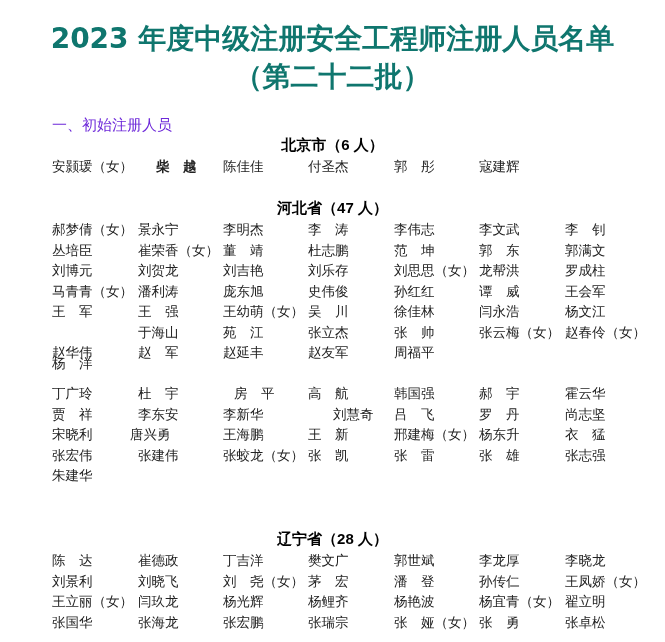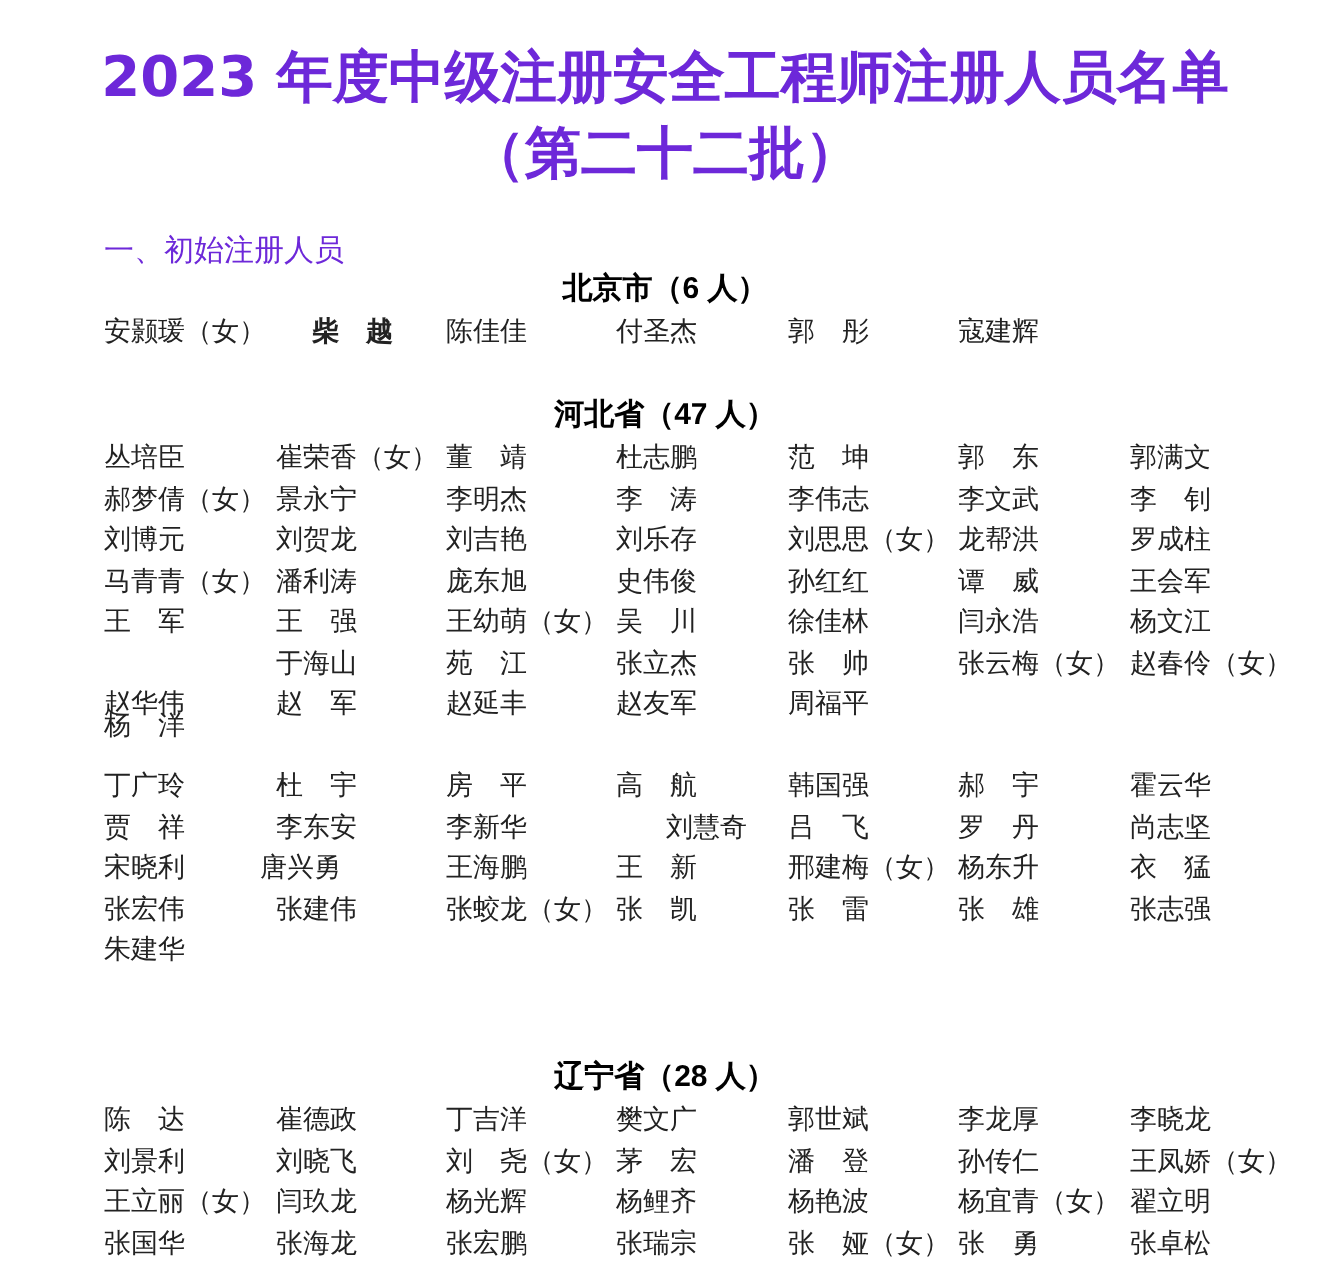--- a/index.html
+++ b/index.html
@@ -1,20 +1,20 @@
 <!DOCTYPE html>
 <html><head>
 <meta charset="utf-8">
 <style>
   html, body { margin:0; padding:0; background:#ffffff; }
   body { width:665px; height:642px; overflow:hidden; position:relative;
          font-family:"DejaVu Serif","Liberation Serif",serif; color:#111; }
   .title { position:absolute; left:0; width:665px; text-align:center;
            font-family:"DejaVu Sans","Liberation Sans",sans-serif; font-weight:bold;
-           font-size:28px; letter-spacing:0px; color:#6d28d9; }
+           font-size:28px; letter-spacing:0px; color:#0f766e; }
   .t1 { top:20px; }
   .t2 { top:58px; }
   .section { position:absolute; left:52px; top:116px; font-size:15px;
              font-family:"DejaVu Sans","Liberation Sans",sans-serif; color:#6d28d9; }
   .region { position:absolute; left:0; width:665px; }
   .region-head { text-align:center; font-weight:bold; font-size:15px;
                  font-family:Liberation Sans, sans-serif; height:22px; line-height:22px; color:#000; }
   .grid { position:relative; margin-left:52px; }
   .row { height:20.5px; position:relative; }
   .name { position:absolute; top:0; font-size:13.5px; line-height:20px; white-space:nowrap; color:#222; }
@@ -36,36 +36,36 @@
         <span class="name" style="left: 256px;">付圣杰</span>
         <span class="name" style="left: 342px;">郭　彤</span>
         <span class="name" style="left: 427px;">寇建辉</span>
       </div>
     </div>
   </div>
 <div class="region" id="region-1" style="top:197px;">
     <div class="region-head">河北省（47 人）</div>
     <div class="grid">
       <div class="row">
+        <span class="name" style="left: 0px;">郝梦倩（女）</span>
+        <span class="name" style="left: 86px;">景永宁</span>
+        <span class="name" style="left: 171px;">李明杰</span>
+        <span class="name" style="left: 256px;">李　涛</span>
+        <span class="name" style="left: 342px;">李伟志</span>
+        <span class="name" style="left: 427px;">李文武</span>
+        <span class="name" style="left: 513px;">李　钊</span>
+      </div>
+      <div class="row">
         <span class="name" style="left: 0px;">丛培臣</span>
         <span class="name" style="left: 86px;">崔荣香（女）</span>
         <span class="name" style="left: 171px;">董　靖</span>
         <span class="name" style="left: 256px;">杜志鹏</span>
         <span class="name" style="left: 342px;">范　坤</span>
         <span class="name" style="left: 427px;">郭　东</span>
         <span class="name" style="left: 513px;">郭满文</span>
-      </div>
-      <div class="row">
-        <span class="name" style="left: 0px;">郝梦倩（女）</span>
-        <span class="name" style="left: 86px;">景永宁</span>
-        <span class="name" style="left: 171px;">李明杰</span>
-        <span class="name" style="left: 256px;">李　涛</span>
-        <span class="name" style="left: 342px;">李伟志</span>
-        <span class="name" style="left: 427px;">李文武</span>
-        <span class="name" style="left: 513px;">李　钊</span>
       </div>
       <div class="row">
         <span class="name" style="left: 0px;">刘博元</span>
         <span class="name" style="left: 86px;">刘贺龙</span>
         <span class="name" style="left: 171px;">刘吉艳</span>
         <span class="name" style="left: 256px;">刘乐存</span>
         <span class="name" style="left: 342px;">刘思思（女）</span>
         <span class="name" style="left: 427px;">龙帮洪</span>
         <span class="name" style="left: 513px;">罗成柱</span>
       </div>
@@ -103,21 +103,21 @@
         <span class="name" style="left: 256px;">赵友军</span>
         <span class="name" style="left: 342px;">周福平</span>
       </div>
     </div>
   </div>
 <div class="region" id="region-2" style="top:383px;">
     <div class="grid">
       <div class="row">
         <span class="name" style="left: 0px;">丁广玲</span>
         <span class="name" style="left: 86px;">杜　宇</span>
-        <span class="name" style="left: 171px;">房　平</span>
+        <span class="name" style="left: 182px;">房　平</span>
         <span class="name" style="left: 256px;">高　航</span>
         <span class="name" style="left: 342px;">韩国强</span>
         <span class="name" style="left: 427px;">郝　宇</span>
         <span class="name" style="left: 513px;">霍云华</span>
       </div>
       <div class="row">
         <span class="name" style="left: 0px;">贾　祥</span>
         <span class="name" style="left: 86px;">李东安</span>
         <span class="name" style="left: 171px;">李新华</span>
         <span class="name" style="left: 256px; margin-left: 25px;">刘慧奇</span>

